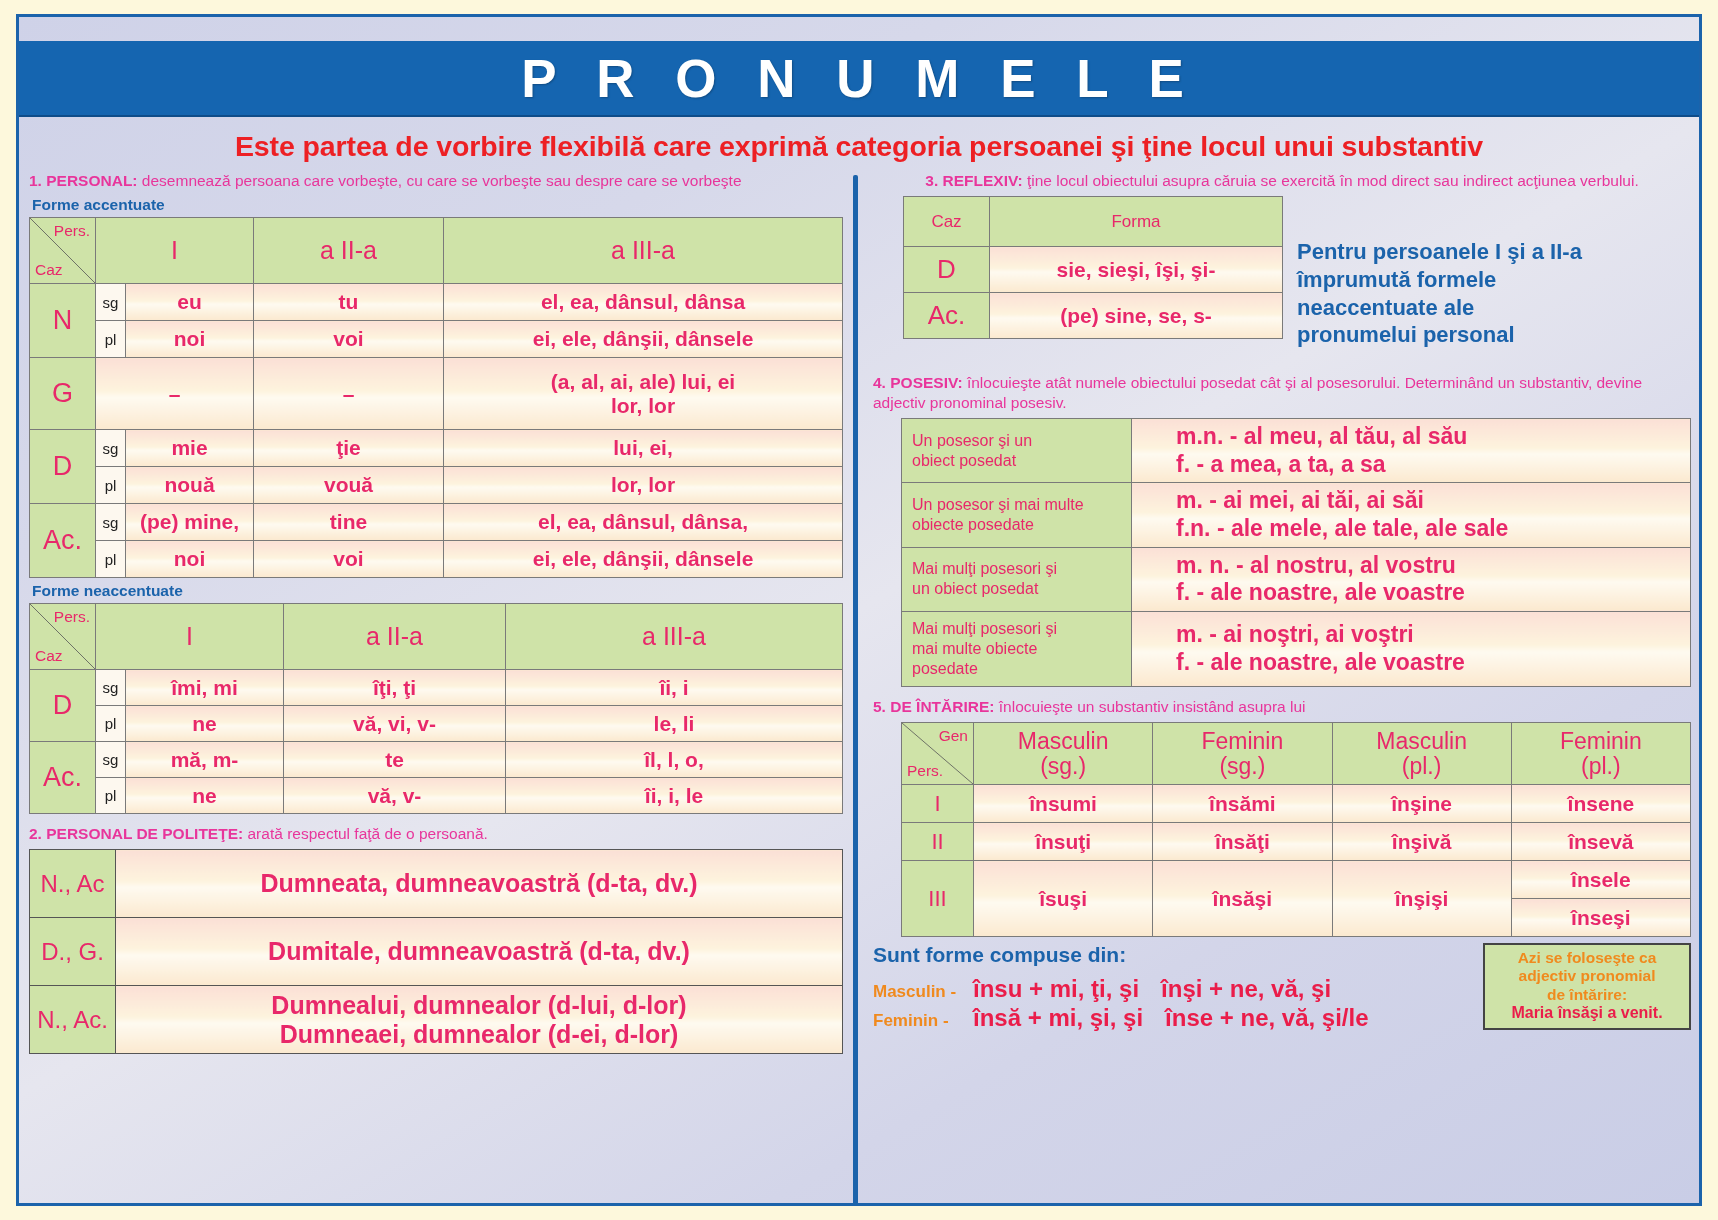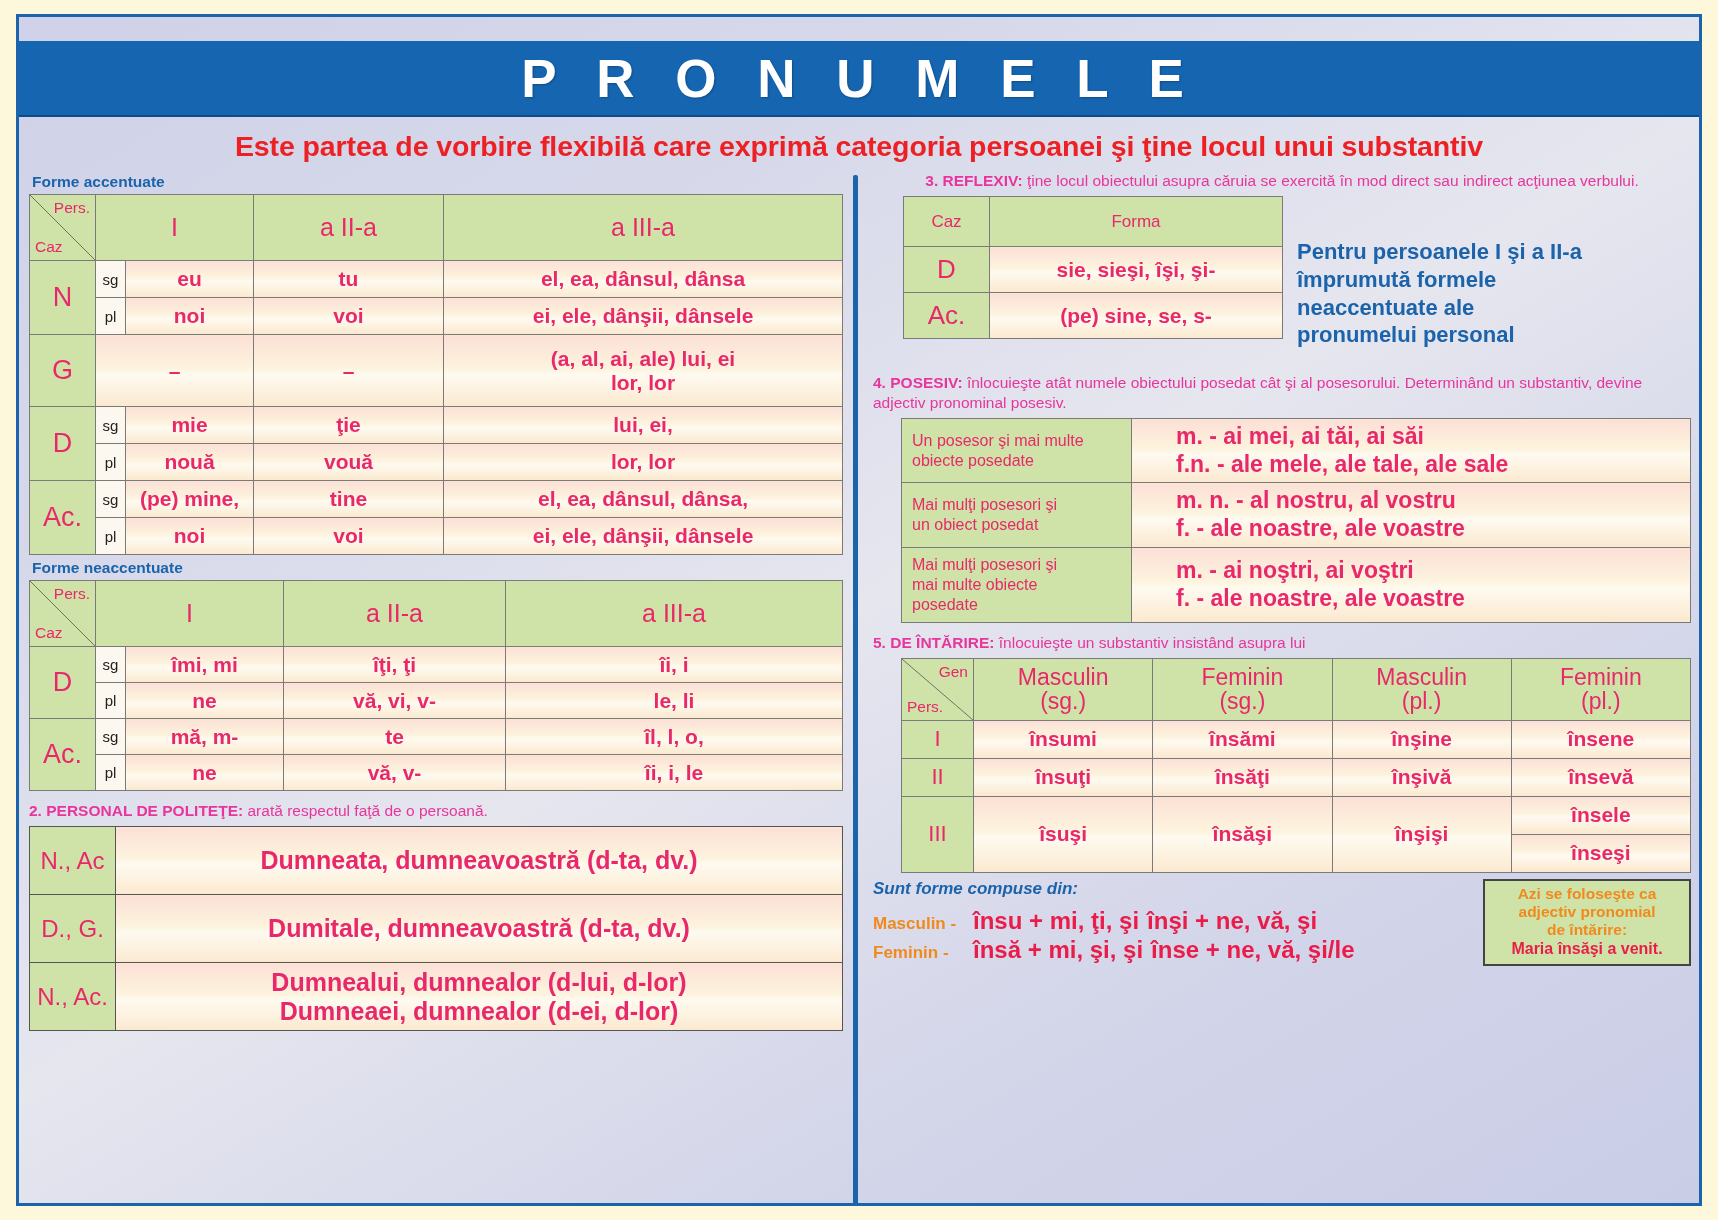--- a/index.html
+++ b/index.html
@@ -165,26 +165,26 @@
   #t-intarire td { height: 38px; }
   #t-intarire .cellv { font-size: 21px; }
   #t-intarire .rn { font-size: 22px; background:#cfe3a8; color:#e8286a; }
   
   .compuse {
     margin-top: 6px;
     display: flex; align-items: flex-start;
   }
   .compuse-left { flex: 1; }
   .compuse-title {
-    color: #1b63ab; font-size: 17px; font-weight: bold; margin-bottom: 8px; font-style: italic;
+    color: #1b63ab; font-size: 21px; font-weight: bold; margin-bottom: 8px;
   }
   .crow { display: flex; align-items: baseline; gap: 8px; margin-top: 1px; }
   .ctag { color: #f08a1e; font-size: 17px; font-weight: bold; width: 92px; }
   .cval { color: #ea1d4a; font-size: 24px; font-weight: bold; }
-  .cval.b { }
+  .cval.b { margin-left: 14px; }
   .note-box {
     width: 208px;
     border: 2px solid #444;
     background: #cfe3a8;
     text-align: center;
     padding: 4px 4px 5px;
     line-height: 1.18;
   }
   .note-box .o { color: #f08a1e; font-size: 15.5px; font-weight: bold; }
   .note-box .r { color: #ea1d4a; font-size: 16px; font-weight: bold; }
@@ -198,20 +198,25 @@
     <div class="titlebar">
       <h1>P R O N U M E L E</h1>
     </div>
 
     <div class="subtitle">Este partea de vorbire flexibilă care exprimă categoria persoanei şi ţine locul unui substantiv</div>
 
     <div class="cols">
 
       <div class="colL">
 
+        <div class="sect">
+          <span>1.</span>
+          <span>PERSONAL:</span>
+          <span class="desc">desemnează persoana care vorbeşte, cu care se vorbeşte sau despre care se vorbeşte</span>
+        </div>
 
         <div class="sub-label">Forme accentuate</div>
 
         <table id="t-accentuate">
           <colgroup>
               <col style="width:66px">
               <col style="width:30px">
               <col style="width:128px">
               <col style="width:190px">
               <col>
@@ -406,20 +411,30 @@
         </div>
 
         <div class="sect" style="margin-top:24px">
           <span>4.</span>
           <span>POSESIV:</span>
           <span class="desc">înlocuieşte atât numele obiectului posedat cât şi al posesorului. Determinând un substantiv, devine adjectiv pronominal posesiv.</span>
         </div>
 
         <table id="t-posesiv" style="margin-left:28px;width:calc(100% - 28px)">
           <tbody id="pos-body">
+              <tr>
+      <td class="lbl">
+                  <div>Un posesor şi un</div>
+                  <div>obiect posedat</div>
+                </td>
+      <td class="val">
+                  <div>m.n. - al meu, al tău, al său</div>
+                  <div>f. - a mea, a ta, a sa</div>
+                </td>
+    </tr>
               <tr>
       <td class="lbl">
                   <div>Un posesor şi mai multe</div>
                   <div>obiecte posedate</div>
                 </td>
       <td class="val">
                   <div>m. - ai mei, ai tăi, ai săi</div>
                   <div>f.n. - ale mele, ale tale, ale sale</div>
                 </td>
     </tr>

